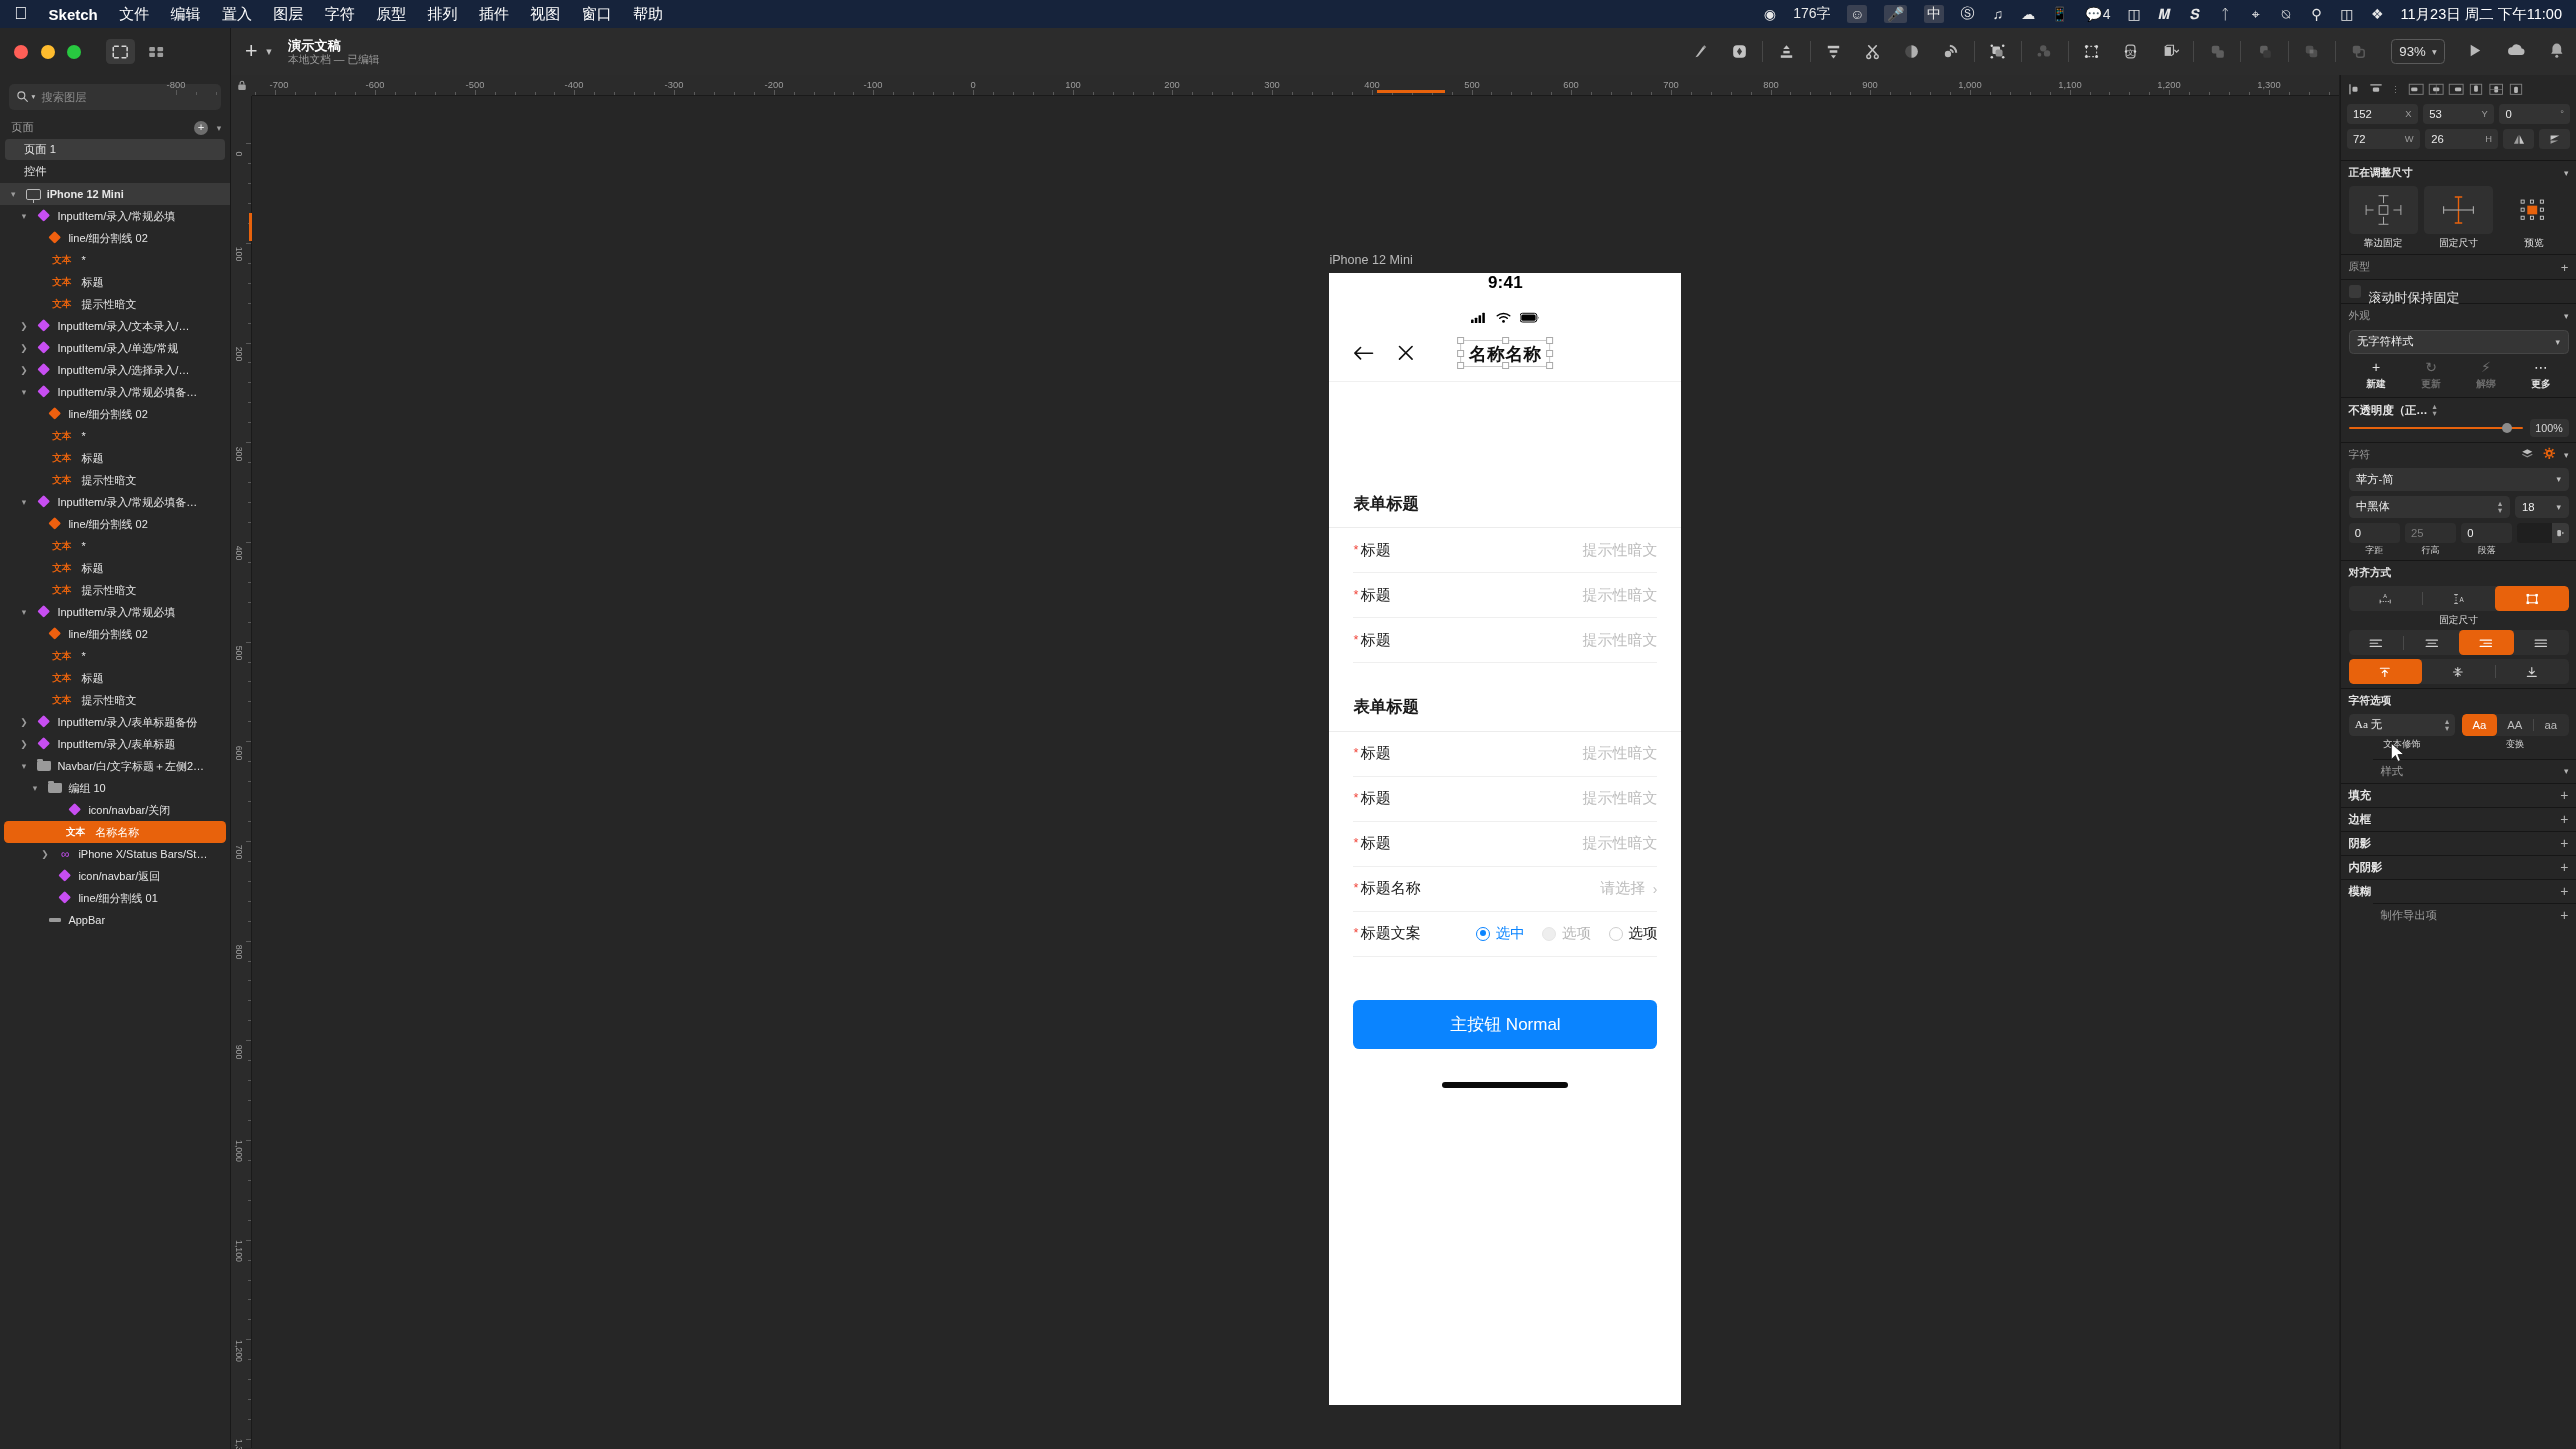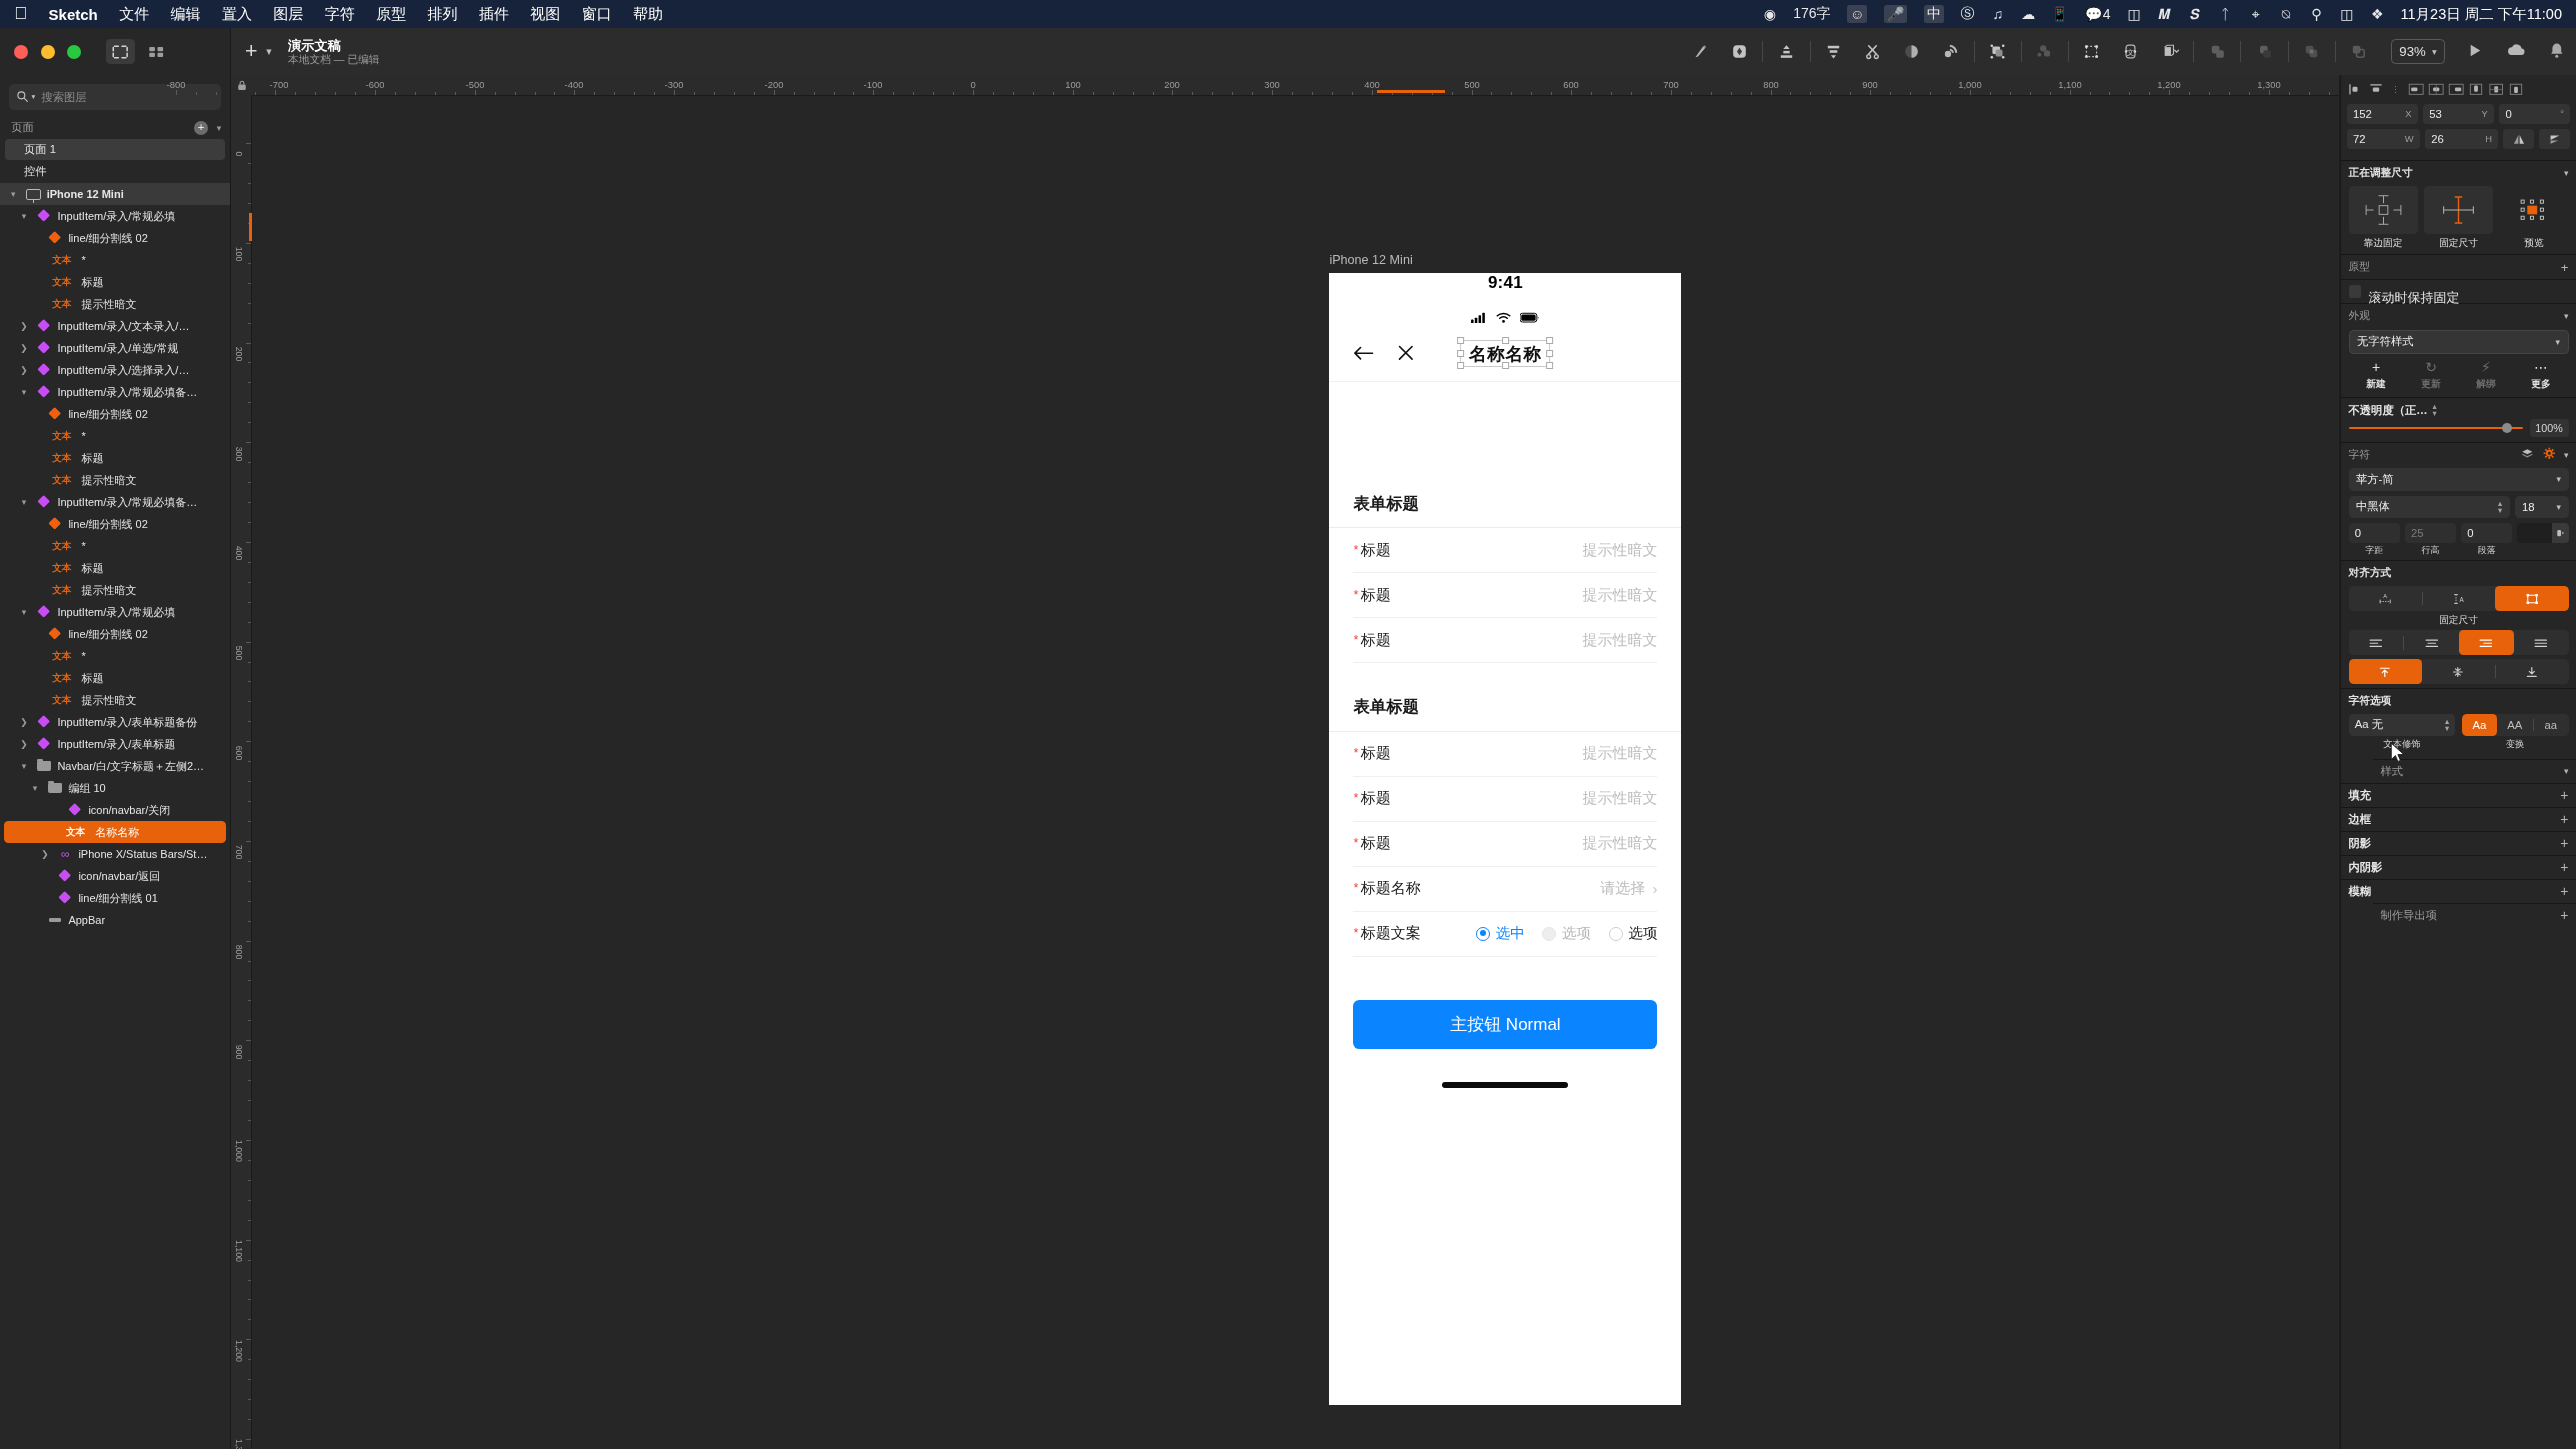--- a/index.html
+++ b/index.html
@@ -298,21 +298,21 @@
 
   .seg { display:flex; background:#2f2f2f; border-radius:4.4px; margin: 1.3px 7.5px 3.8px 7.5px; height: 25px; overflow:hidden; }
   .seg > div { flex:1; display:flex; align-items:center; justify-content:center; color:#cfcfcf; position:relative; }
   .seg > div.active { background:#e8620c; color:#fff; border-radius:4.4px; }
   .seg .vdiv { flex: 0 0 0.6px; background:#4a4a4a; margin: 5.7px 0; }
   .seg-cap { text-align:center; font-size: 9.7px; color:#dcdcdc; margin: -1.3px 0 3.8px 0; }
 
   .charopt-row { display:flex; gap: 6.3px; padding: 1.3px 7.5px 2.5px 7.5px; align-items:flex-start; }
   .co-left { flex: 1; }
   .co-box { height: 21.4px; background:#333333; border-radius:4.4px; display:flex; align-items:center;
-            padding: 0 6.3px; font-size: 11.3px; color:#e8e8e8; }
+            padding: 0 6.3px; font-size: 11.3px; color:#e8e8e8;font-family:Liberation Serif, serif; }
   .co-box .st { margin-left:auto; color:#a5a5a5; font-size: 8.2px; line-height:.9; }
   .co-cap { font-size: 9.4px; color:#cfcfcf; text-align:center; margin-top: 2.5px; }
   .co-right { flex: 1; }
   .co-seg { display:flex; height: 21.4px; background:#2f2f2f; border-radius:4.4px; overflow:hidden; }
   .co-seg > div { flex:1; display:flex; align-items:center; justify-content:center; font-size: 11.3px; color:#bdbdbd; }
   .co-seg > div.active { background:#e8620c; color:#fff; border-radius:4.4px; }
   .co-seg .vdiv { flex: 0 0 0.6px; background:#4a4a4a; margin: 5px 0; }
 
   .style-row { display:flex; align-items:center; height: 24px; padding: 0 7.5px;
                border-top:0.6px solid #161616; color:#e6e6e6; font-size: 11.3px; font-weight:bold; }

